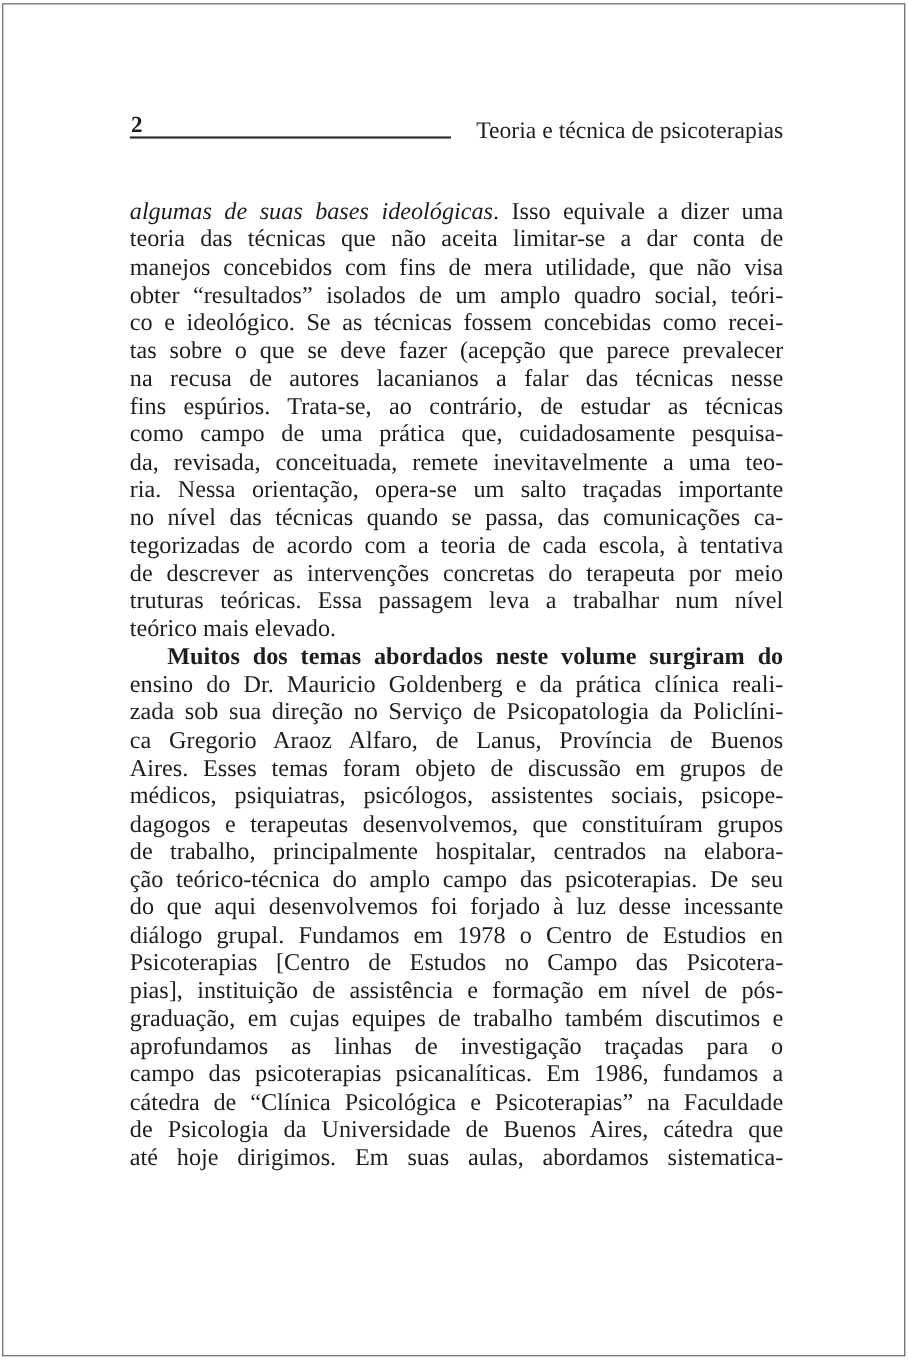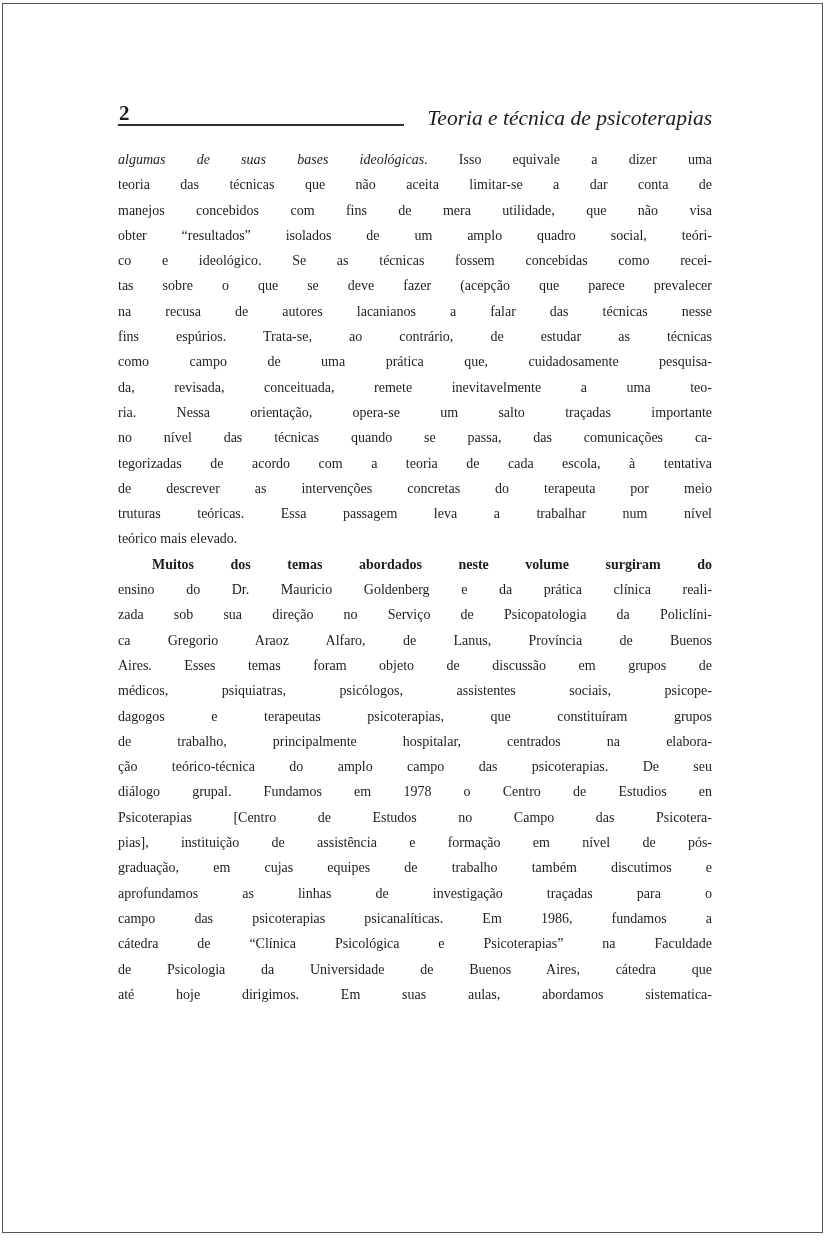--- a/index.html
+++ b/index.html
@@ -42,35 +42,34 @@
     border-bottom: 2px solid #2f2f2f;
     padding: 0 0 2px 1px;
   }
   .page-num {
     font-weight: 700;
     font-size: 21px;
     line-height: 18px;
     display: block;
   }
   .running-title {
-    font-style: italic;
     font-size: 21.5px;
     line-height: 22px;
     margin-bottom: -3px;
     padding-left: 5px;
     white-space: nowrap;
     margin-left: 18px;
   }
   
   .body-text {
     position: absolute;
     left: 118px;
     width: 594px;
-    top: 147px;
-    font-size: 14px;
+    top: 179px;
+    font-size: 22px;
     line-height: 25.3px;
   }
   .line {
     text-align: justify;
     text-align-last: justify;
     text-justify: inter-word;
   }
   .line.no-just {
     text-align-last: left;
   }
@@ -114,23 +113,24 @@
         <div class="line">truturas teóricas. Essa passagem leva a trabalhar num nível</div>
         <div class="line no-just">teórico mais elevado.</div>
       </div>
       <div>
         <div class="line indent">Muitos dos temas abordados neste volume surgiram do</div>
         <div class="line">ensino do Dr. Mauricio Goldenberg e da prática clínica reali-</div>
         <div class="line">zada sob sua direção no Serviço de Psicopatologia da Policlíni-</div>
         <div class="line">ca Gregorio Araoz Alfaro, de Lanus, Província de Buenos</div>
         <div class="line">Aires. Esses temas foram objeto de discussão em grupos de</div>
         <div class="line">médicos, psiquiatras, psicólogos, assistentes sociais, psicope-</div>
-        <div class="line">dagogos e terapeutas psicoterapias, que constituíram grupos</div>
+        <div class="line">dagogos e terapeutas desenvolvemos, que constituíram grupos</div>
         <div class="line">de trabalho, principalmente hospitalar, centrados na elabora-</div>
         <div class="line">ção teórico-técnica do amplo campo das psicoterapias. De seu</div>
+        <div class="line">do que aqui desenvolvemos foi forjado à luz desse incessante</div>
         <div class="line">diálogo grupal. Fundamos em 1978 o Centro de Estudios en</div>
         <div class="line">Psicoterapias [Centro de Estudos no Campo das Psicotera-</div>
         <div class="line">pias], instituição de assistência e formação em nível de pós-</div>
         <div class="line">graduação, em cujas equipes de trabalho também discutimos e</div>
         <div class="line">aprofundamos as linhas de investigação traçadas para o</div>
         <div class="line">campo das psicoterapias psicanalíticas. Em 1986, fundamos a</div>
         <div class="line">cátedra de “Clínica Psicológica e Psicoterapias” na Faculdade</div>
         <div class="line">de Psicologia da Universidade de Buenos Aires, cátedra que</div>
         <div class="line">até hoje dirigimos. Em suas aulas, abordamos sistematica-</div>
       </div>

